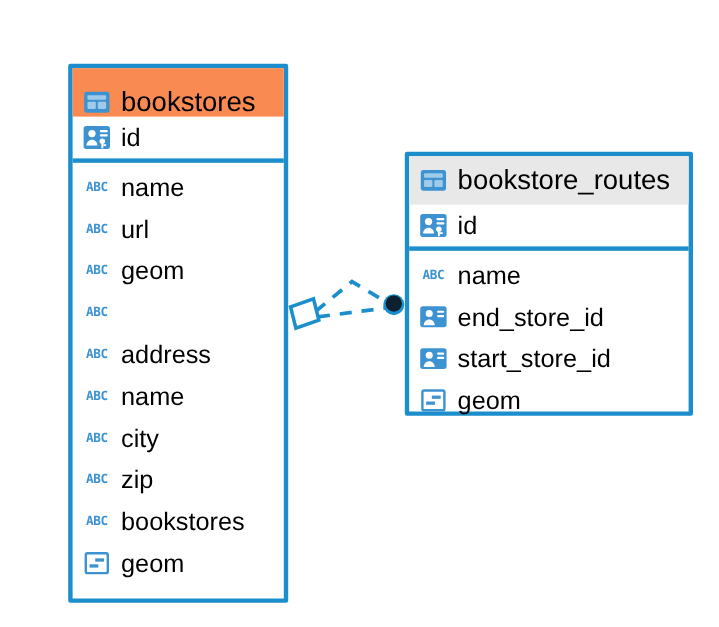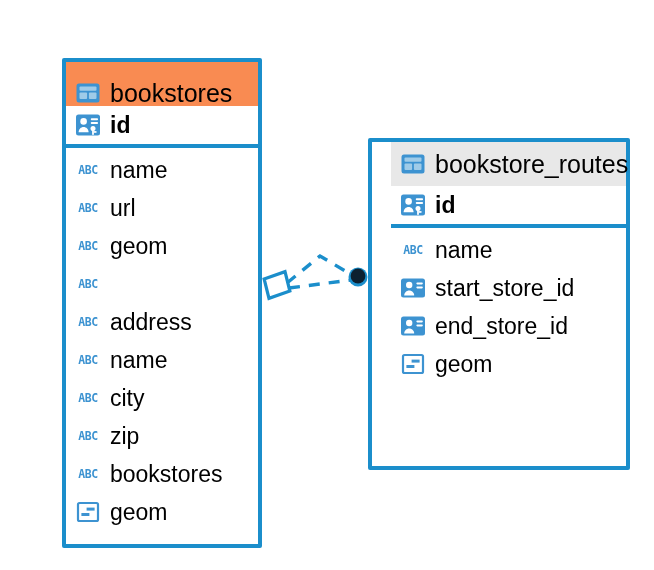--- a/index.html
+++ b/index.html
@@ -66,21 +66,21 @@
     height: 38px;
     padding: 0 8px 0 9px;
     box-sizing: border-box;
   }
   .field-name {
     font-size: 23px;
     color: #000000;
     line-height: 1;
     white-space: nowrap;
   }
-  .field-name.key { font-weight: bold; }
+  .field-name.key { font-weight: normal; }
 
   .ico {
     flex: 0 0 auto;
     width: 26px;
     height: 26px;
     display: block;
   }
 
   
   #links {
@@ -222,21 +222,21 @@
             <rect x="3" y="4" width="20" height="18" rx="1.5" fill="#ffffff" stroke="#3d93d1" stroke-width="2.2"></rect>
             <rect x="11.6" y="8.6" width="8" height="3" fill="#3d93d1"></rect>
             <rect x="6.4" y="14" width="8" height="3" fill="#3d93d1"></rect>
           </svg>
         </span>
         <span class="field-name">geom</span>
       </div>
     </div>
   </div>
 
-  <div class="entity" style="left:368px; top:138px; width:262px; height:332px;padding-left:19px;">
+  <div class="entity" style="left:368px; top:138px; width:262px; height:240px;">
 
     <div class="entity-header neutral">
       <span class="ico">
         <svg viewBox="0 0 26 26" width="26" height="26">
           <rect x="1.5" y="3.5" width="23" height="19" rx="2.5" fill="#3d93d1"></rect>
           <rect x="4.5" y="6.5" width="17" height="4.2" rx="1" fill="#9fcbe8"></rect>
           <rect x="4.5" y="12.6" width="7.6" height="6.4" rx="1" fill="#9fcbe8"></rect>
           <rect x="13.9" y="12.6" width="7.6" height="6.4" rx="1" fill="#9fcbe8"></rect>
         </svg>
       </span>
@@ -273,33 +273,33 @@
       <div class="field">
         <span class="ico">
           <svg viewBox="0 0 26 26" width="26" height="26">
             <rect x="1" y="3.5" width="24" height="19" rx="2.5" fill="#3d93d1"></rect>
             <circle cx="9.2" cy="10" r="3.2" fill="#ffffff"></circle>
             <path d="M4.2 20.6c0-3 2.3-5.2 5-5.2s5 2.2 5 5.2z" fill="#ffffff"></path>
             <rect x="16.4" y="7.4" width="6.4" height="2" rx="0.8" fill="#ffffff"></rect>
             <rect x="16.4" y="11.4" width="6.4" height="2" rx="0.8" fill="#ffffff"></rect>
           </svg>
         </span>
-        <span class="field-name">start_store_id</span>
+        <span class="field-name">end_store_id</span>
       </div>
       <div class="field">
         <span class="ico">
           <svg viewBox="0 0 26 26" width="26" height="26">
             <rect x="1" y="3.5" width="24" height="19" rx="2.5" fill="#3d93d1"></rect>
             <circle cx="9.2" cy="10" r="3.2" fill="#ffffff"></circle>
             <path d="M4.2 20.6c0-3 2.3-5.2 5-5.2s5 2.2 5 5.2z" fill="#ffffff"></path>
             <rect x="16.4" y="7.4" width="6.4" height="2" rx="0.8" fill="#ffffff"></rect>
             <rect x="16.4" y="11.4" width="6.4" height="2" rx="0.8" fill="#ffffff"></rect>
           </svg>
         </span>
-        <span class="field-name">end_store_id</span>
+        <span class="field-name">start_store_id</span>
       </div>
       <div class="field">
         <span class="ico">
           <svg viewBox="0 0 26 26" width="26" height="26">
             <rect x="3" y="4" width="20" height="18" rx="1.5" fill="#ffffff" stroke="#3d93d1" stroke-width="2.2"></rect>
             <rect x="11.6" y="8.6" width="8" height="3" fill="#3d93d1"></rect>
             <rect x="6.4" y="14" width="8" height="3" fill="#3d93d1"></rect>
           </svg>
         </span>
         <span class="field-name">geom</span>

